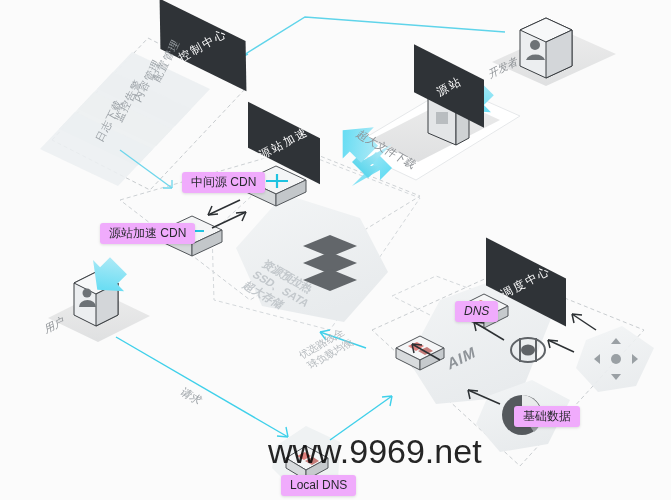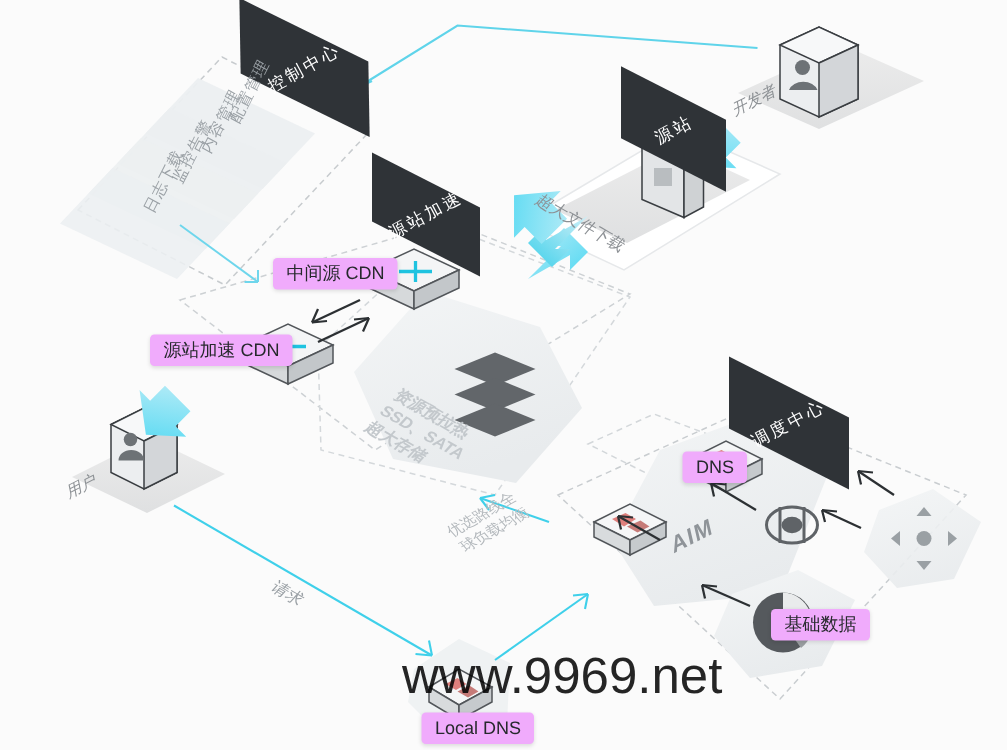--- a/index.html
+++ b/index.html
@@ -306,21 +306,21 @@
     <span style="transform:skewY(-27deg) rotate(-28deg);display:inline-block;">调度中心</span>
   </div>
 
   <div class="panel-label" style="left:150px;top:78px;transform:rotate(-63deg) skewX(-2deg);">配置管理</div>
   <div class="panel-label" style="left:131px;top:98px;transform:rotate(-63deg) skewX(-2deg);">内容管理</div>
   <div class="panel-label" style="left:112px;top:118px;transform:rotate(-63deg) skewX(-2deg);">监控告警</div>
   <div class="panel-label" style="left:93px;top:138px;transform:rotate(-63deg) skewX(-2deg);">日志下载</div>
 
   <div class="chip" style="left:182px;top:152px;">中间源 CDN</div>
   <div class="chip" style="left:100px;top:203px;">源站加速 CDN</div>
-  <div class="chip" style="left:455px;top:281px;">DNS</div>
+  <div class="chip" style="left:455px;top:281px;font-style:italic;">DNS</div>
   <div class="chip" style="left:514px;top:386px;">基础数据</div>
   <div class="chip" style="left:281px;top:455px;">Local DNS</div>
 
   <div class="isotext" style="left:488px;top:68px;font-size:10.5px;transform:rotate(-27deg) skewX(-16deg);">开发者</div>
 
   <div class="isotext" style="left:44px;top:323px;font-size:10.5px;transform:rotate(-27deg) skewX(-16deg);">用户</div>
 
   <div class="isotext" style="left:362px;top:128px;font-size:11px;transform:rotate(30deg) skewX(-10deg);">超大文件下载</div>
 
   <div style="position:absolute;left:268px;top:258px;transform:rotate(30deg) skewX(-12deg);transform-origin:0 0;">

